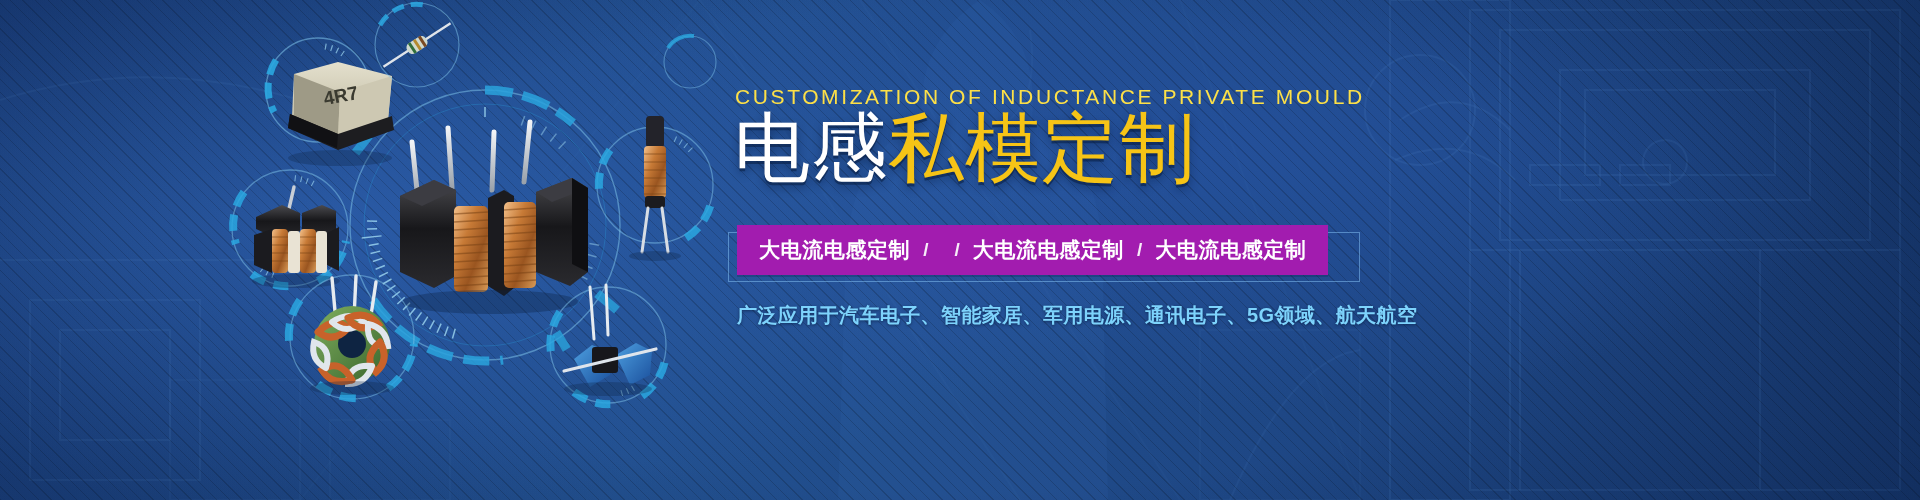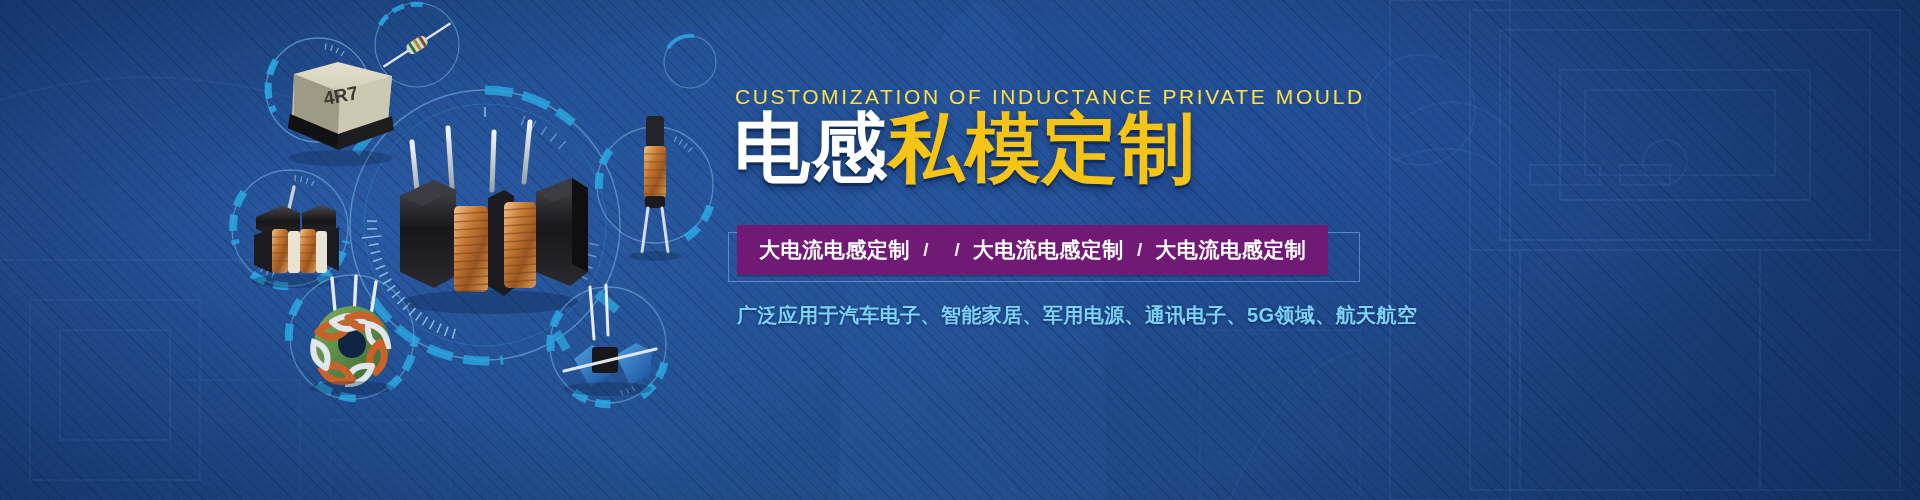--- a/index.html
+++ b/index.html
@@ -42,33 +42,33 @@
   .content{position:absolute;left:735px;top:0;width:1185px;height:500px;}
 
   .eng{
     position:absolute;left:0;top:85px;
     font-size:21px;letter-spacing:2.6px;color:#fde047;
     white-space:nowrap;font-weight:400;
   }
 
   .headline{
     position:absolute;left:-1px;top:110px;white-space:nowrap;
-    font-size:76px;line-height:76px;font-weight:bold;
+    font-size:76px;line-height:76px;font-weight:normal;
     letter-spacing:1px;
   }
   .headline .w{color:#ffffff;}
   .headline .y{color:#f6c416;}
   .headline span{
     text-shadow:0 3px 0 rgba(8,30,66,.55), 0 5px 10px rgba(5,20,50,.45);
   }
 
   .featurebar{
     position:absolute;left:2px;top:225px;
     height:50px;padding:0 22px;
-    background:#701a75;
+    background:#a21caf;
     display:flex;align-items:center;
     box-shadow:0 2px 0 rgba(6,32,70,.25);
   }
   .featurebar .ft{
     color:#ffffff;font-size:21px;font-weight:bold;letter-spacing:.6px;
     white-space:nowrap;
   }
   .featurebar .sep{color:#ffffff;font-size:19px;font-weight:bold;padding:0 13px;opacity:.92;}
   
   .barframe{

